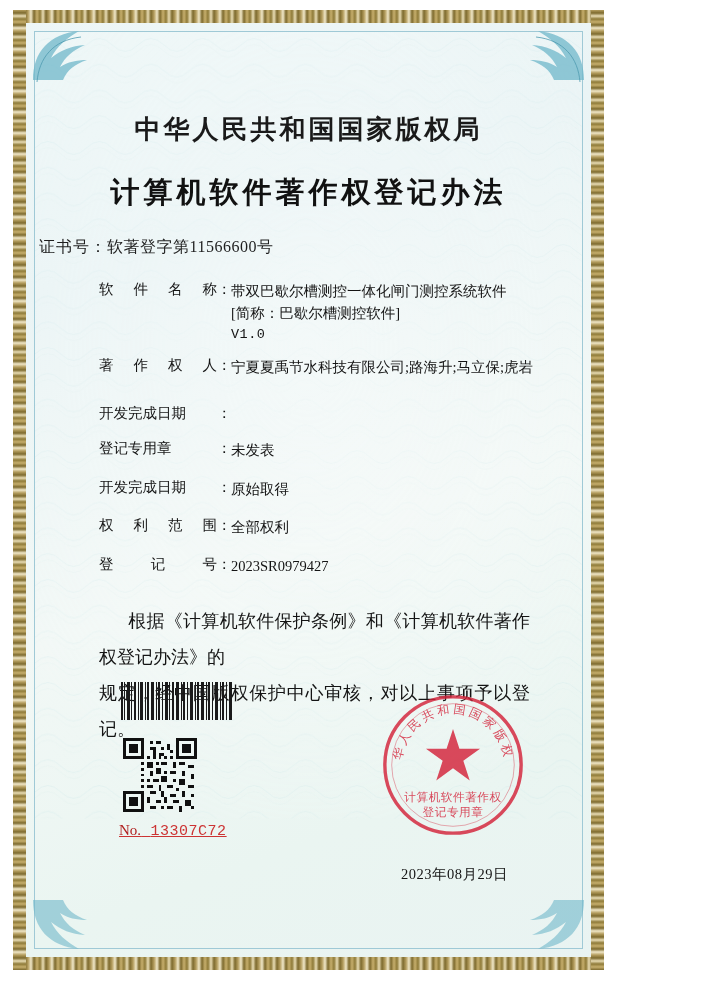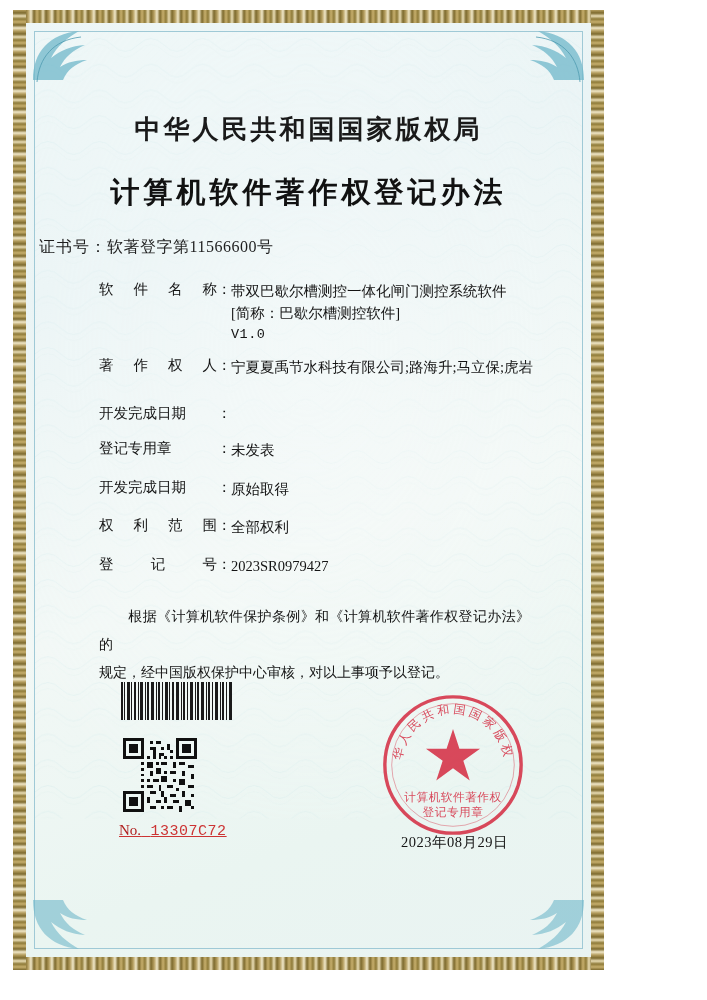--- a/index.html
+++ b/index.html
@@ -153,21 +153,21 @@
 
   .block-name { margin-bottom: 10px; }
   .block-owner { margin-bottom: 26px; }
 
   .field-row.date-row { margin-bottom: 16px; }
 
   .paragraph {
     margin-top: 26px;
     padding-left: 60px;
     padding-right: 48px;
-    font-size: 14px;
+    font-size: 18px;
     line-height: 2.0;
     color: #141414;
     text-align: justify;
   }
   .paragraph .indent { display: inline-block; width: 29px; }
 
   
   .barcode {
     position: absolute;
     left: 108px;
@@ -193,21 +193,21 @@
     text-decoration: underline;
   }
   .serial .no-prefix {
     color: #b02020;
     font-family: "Liberation Serif", serif;
     letter-spacing: 0;
   }
   .issue-date {
     position: absolute;
     right: 96px;
-    top: 823px;
+    top: 855px;
     font-size: 14.5px;
     color: #141414;
     letter-spacing: 0.5px;
   }
 
   
   .seal {
     position: absolute;
     right: 78px;
     top: 682px;

